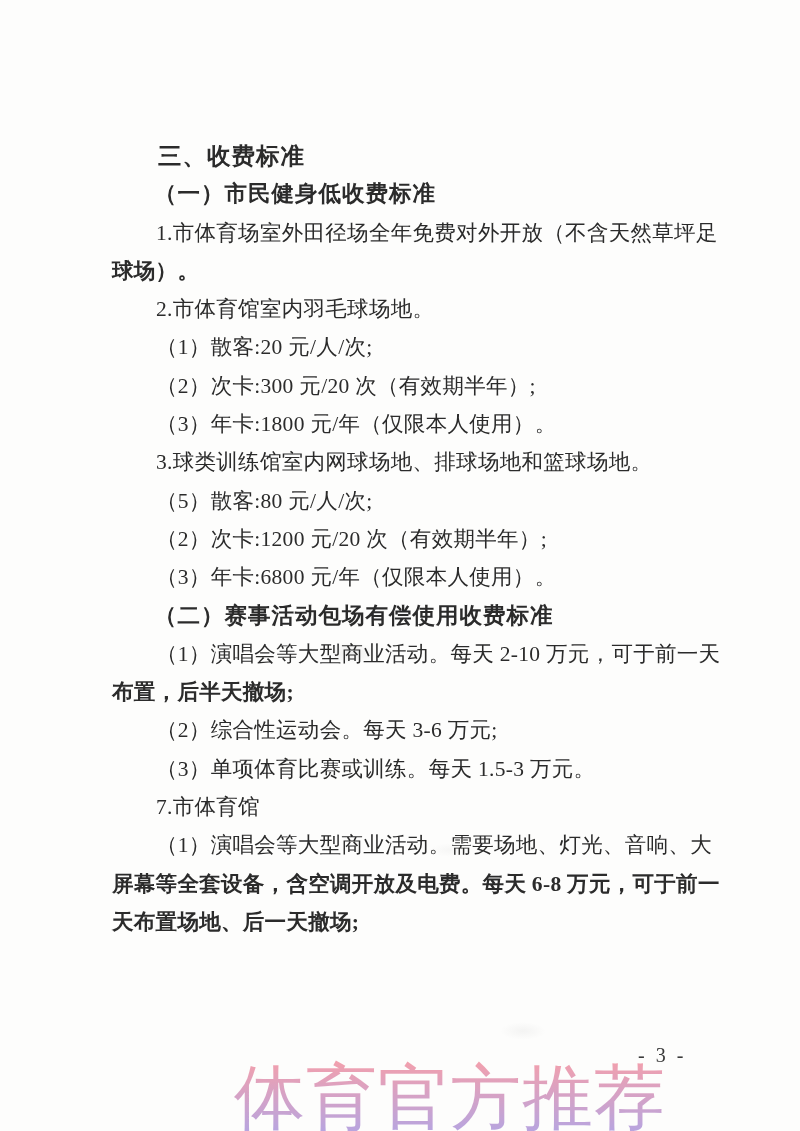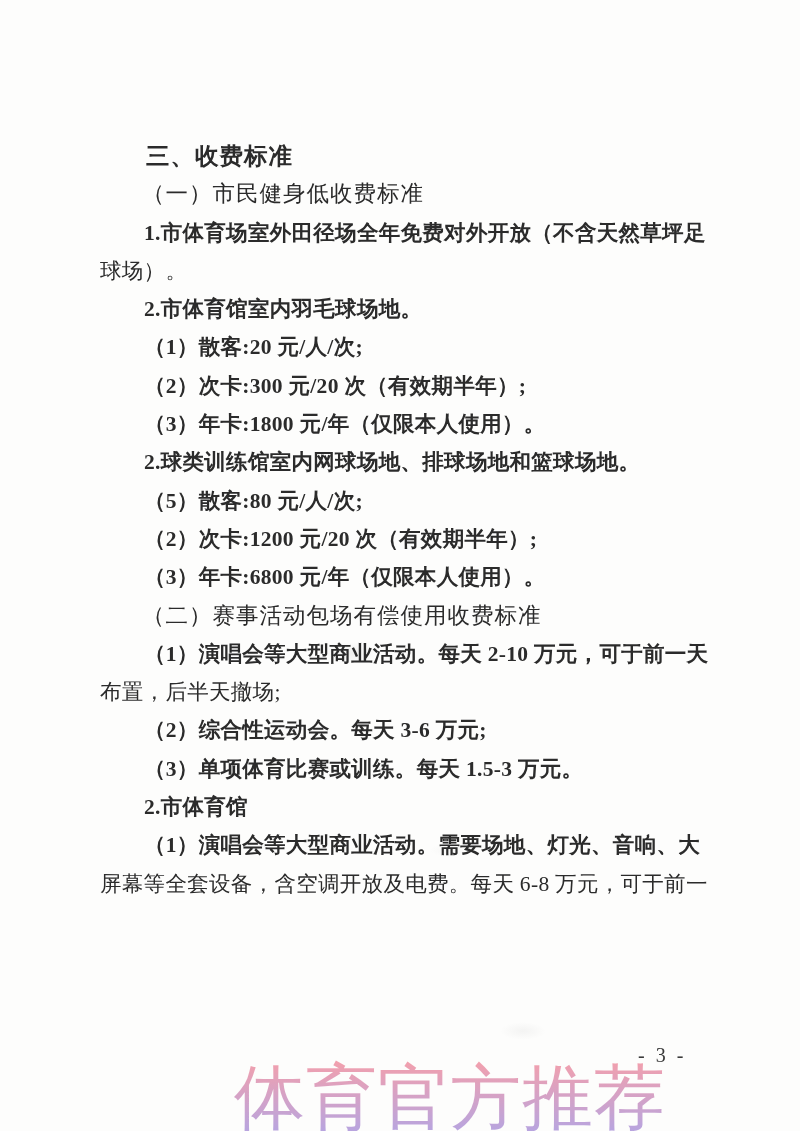--- a/index.html
+++ b/index.html
@@ -26,47 +26,47 @@
   .smudge { position: absolute; border-radius: 50%; pointer-events: none; }
   .smudge.s1 { left: 325px; top: 642px; width: 52px; height: 22px;
     background: radial-gradient(ellipse at center, rgba(110,110,110,0.10), rgba(110,110,110,0) 70%); }
   .smudge.s2 { left: 500px; top: 1022px; width: 46px; height: 18px;
     background: radial-gradient(ellipse at center, rgba(120,120,120,0.07), rgba(120,120,120,0) 70%); }
   .smudge.s3 { left: 430px; top: 843px; width: 40px; height: 14px;
     background: radial-gradient(ellipse at center, rgba(120,120,120,0.05), rgba(120,120,120,0) 70%); }
 
   .doc-body {
     position: absolute;
-    left: 100px;
+    left: 112px;
     top: 137px;
     width: 612px;
   }
   .line {
     height: 38.3px;
     line-height: 38.3px;
     font-size: 21.5px;
     color: var(--ink);
     white-space: nowrap;
     letter-spacing: 0.3px;
   }
   .line.h1 {
     font-family: "DejaVu Sans", "Liberation Sans", sans-serif;
     font-weight: 700;
     font-size: 23.5px;
     padding-left: 46px;
     letter-spacing: 1px;
   }
   .line.h2 {
-    font-weight: 400;
+    font-weight: 700;
     font-size: 22.5px;
     padding-left: 42px;
     letter-spacing: 1px;
   }
-  .line.first { padding-left: 44px; font-weight: bold; }
-  .line.cont  { padding-left: 0; }
+  .line.first { padding-left: 44px; }
+  .line.cont  { padding-left: 0; font-weight: bold; }
 
   .page-number {
     position: absolute;
     left: 638px;
     top: 1044px;
     font-size: 20px;
     color: #3a3a3a;
     letter-spacing: 3px;
     white-space: nowrap;
   }
@@ -96,31 +96,32 @@
 
   <div class="doc-body">
     <div class="line h1">三、收费标准</div>
     <div class="line h2">（一）市民健身低收费标准</div>
     <div class="line first">1.市体育场室外田径场全年免费对外开放（不含天然草坪足</div>
     <div class="line cont">球场）。</div>
     <div class="line first">2.市体育馆室内羽毛球场地。</div>
     <div class="line first">（1）散客:20 元/人/次;</div>
     <div class="line first">（2）次卡:300 元/20 次（有效期半年）;</div>
     <div class="line first">（3）年卡:1800 元/年（仅限本人使用）。</div>
-    <div class="line first">2.球类训练馆室内网球场地、排球场地和篮球场地。</div>
+    <div class="line first">3.球类训练馆室内网球场地、排球场地和篮球场地。</div>
     <div class="line first">（5）散客:80 元/人/次;</div>
     <div class="line first">（2）次卡:1200 元/20 次（有效期半年）;</div>
     <div class="line first">（3）年卡:6800 元/年（仅限本人使用）。</div>
     <div class="line h2">（二）赛事活动包场有偿使用收费标准</div>
     <div class="line first">（1）演唱会等大型商业活动。每天 2-10 万元，可于前一天</div>
     <div class="line cont">布置，后半天撤场;</div>
     <div class="line first">（2）综合性运动会。每天 3-6 万元;</div>
     <div class="line first">（3）单项体育比赛或训练。每天 1.5-3 万元。</div>
-    <div class="line first">2.市体育馆</div>
+    <div class="line first">7.市体育馆</div>
     <div class="line first">（1）演唱会等大型商业活动。需要场地、灯光、音响、大</div>
     <div class="line cont">屏幕等全套设备，含空调开放及电费。每天 6-8 万元，可于前一</div>
+    <div class="line cont">天布置场地、后一天撤场;</div>
   </div>
 
   <div class="page-number">- 3 -</div>
 
   <div class="watermark">体育官方推荐</div>
 
 </div>
 
 </body></html>

